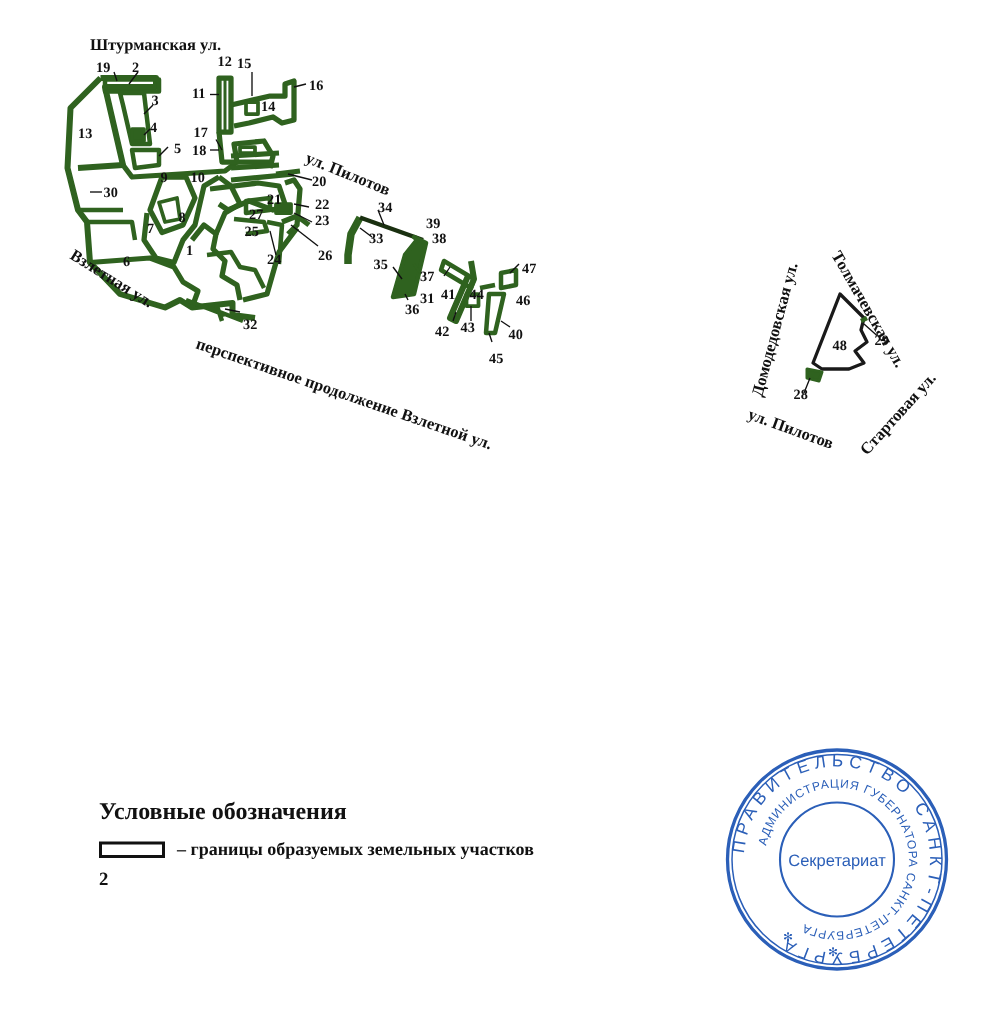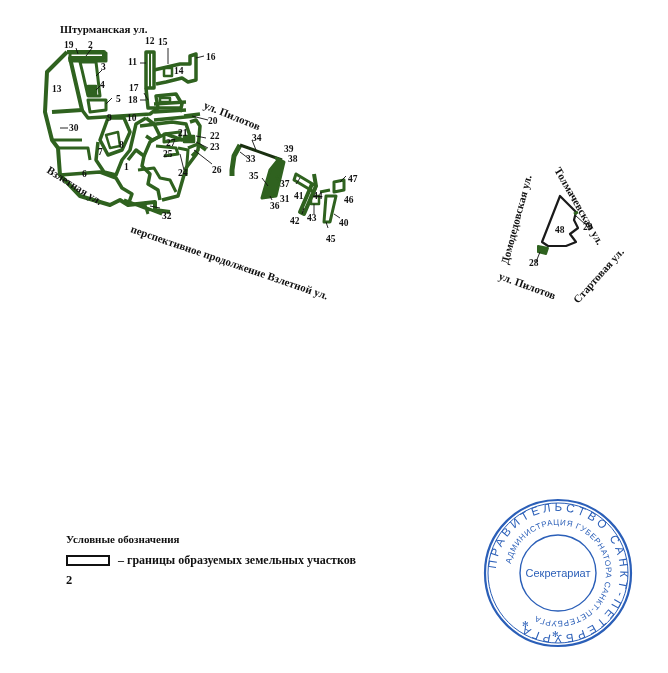--- a/index.html
+++ b/index.html
@@ -3,21 +3,21 @@
   <meta charset="utf-8">
   <style>
     html, body { margin: 0; padding: 0; background: #ffffff; }
     body { width: 668px; height: 673px; position: relative; overflow: hidden;
            font-family: "Liberation Serif", "DejaVu Serif", serif; color: #111; }
     .map-svg { position: absolute; left: 0; top: 0; width: 668px; height: 673px; }
     .street { font-family: "Liberation Serif", serif; font-weight: bold; font-size: 11px; fill: #111; }
     .plot-num { font-family: "Liberation Serif", serif; font-weight: bold; font-size: 9.5px; fill: #111; }
     .legend { position: absolute; left: 66px; top: 533px; width: 420px;
               font-family: "Liberation Serif", serif; font-size: 12px; color: #111; }
-    .legend-title { font-weight: bold; font-size: 11px; margin-bottom: 6px; }
+    .legend-title { font-weight: bold; font-size: 16px; margin-bottom: 6px; }
     .legend-row { display: flex; align-items: center; height: 18px; margin-bottom: 2px; }
     .legend-swatch { width: 44px; height: 11px; border: 2.4px solid #111; box-sizing: border-box; margin-right: 8px; }
     .legend-key { width: 52px; font-weight: bold; font-size: 12.5px; }
     .legend-text { font-weight: bold; }
     .stamp { position: absolute; left: 482px; top: 497px; width: 152px; height: 152px; }
   </style>
 </head>
 <body>
 
 <svg class="map-svg" viewBox="0 0 668 673" xmlns="http://www.w3.org/2000/svg">

